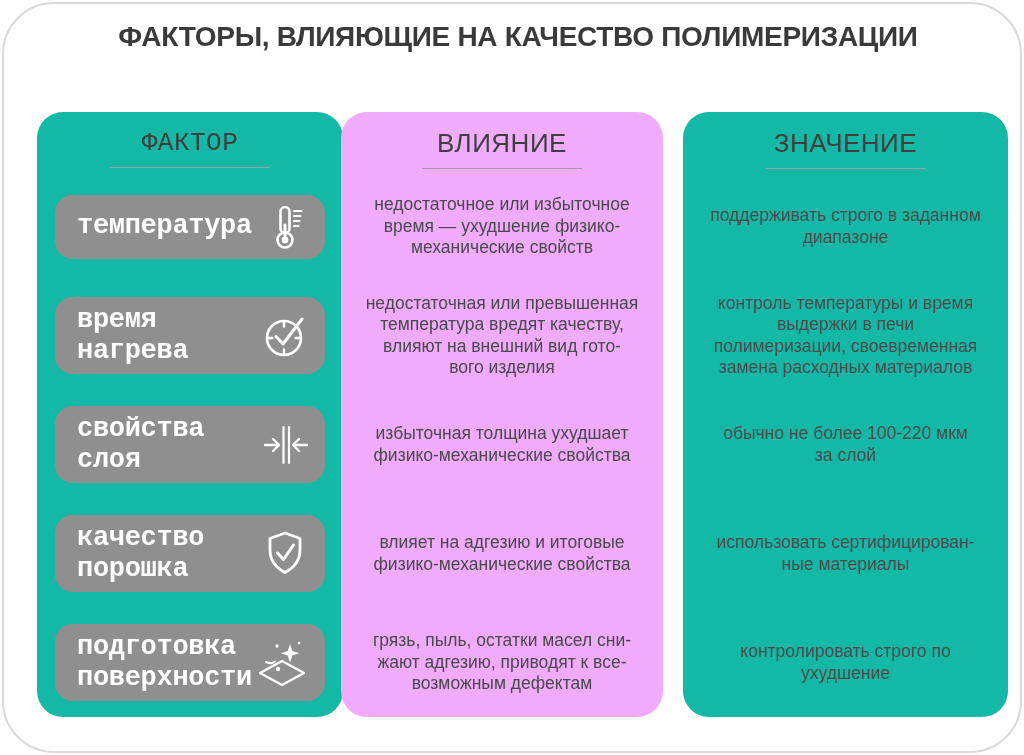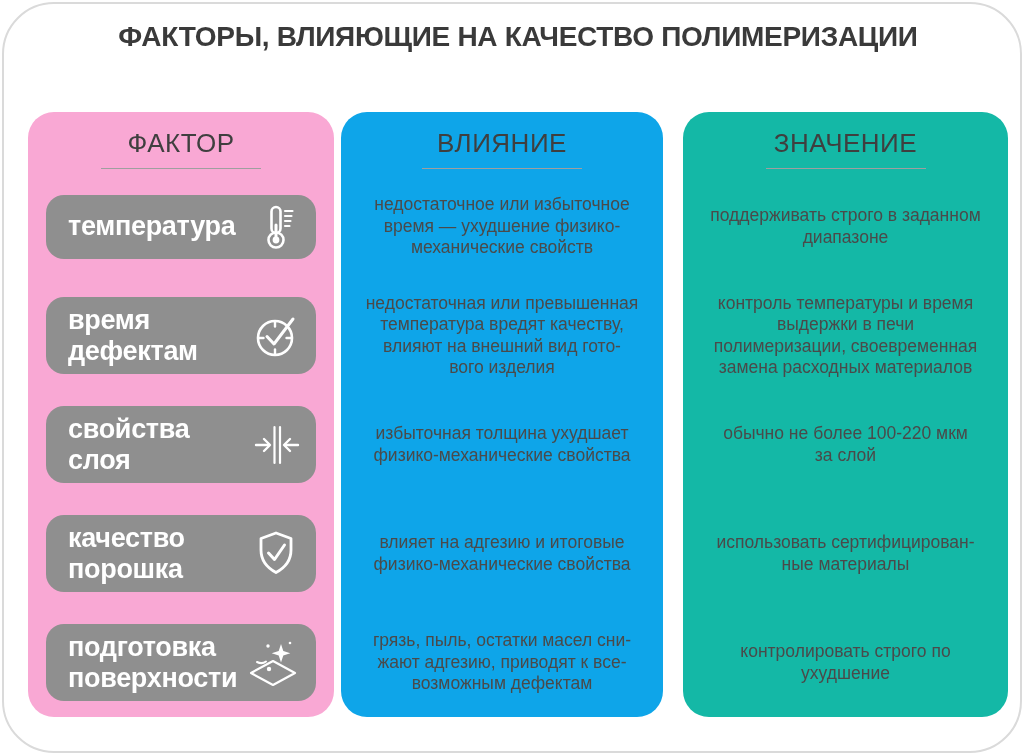--- a/index.html
+++ b/index.html
@@ -6,22 +6,22 @@
   body{
     width:1024px;height:755px;background:#ffffff;position:relative;overflow:hidden;
     font-family:"Liberation Sans", sans-serif;
   }
   .frame{position:absolute;inset:2px;border:2px solid #dadada;border-radius:52px;pointer-events:none;}
   .title{
     position:absolute;top:21px;left:6px;width:100%;text-align:center;
     font-size:28px;font-weight:bold;color:#3a3a3a;letter-spacing:-0.3px;
   }
   .col{position:absolute;top:112px;height:605px;border-radius:26px;display:flex;flex-direction:column;box-sizing:border-box;}
-  .col-factor{left:28px;width:306px;background:#f9a8d4;}
-  .col-influence{left:341px;width:322px;background:#0ea5e9;}
+  .col-factor{left:37px;width:306px;background:#14b8a6;font-family:Liberation Mono, monospace;}
+  .col-influence{left:341px;width:322px;background:#f0abfc;}
   .col-value{left:683px;width:325px;background:#14b8a6;}
   .col-head{height:44px;padding-top:16px;text-align:center;}
   .col-head .head-label{font-size:26px;font-weight:500;color:#3f3f3f;letter-spacing:0.5px;}
   .col-head .rule{width:160px;height:1px;background:#9f9f9f;margin:9px auto 0;}
   .rowcell{height:109px;display:flex;align-items:center;justify-content:center;}
   .pill{
     width:270px;min-height:62px;background:#8f8f8f;border-radius:18px;color:#ffffff;
     display:flex;align-items:center;justify-content:space-between;
     padding:8px 16px 8px 22px;box-sizing:border-box;
     font-size:27px;font-weight:bold;line-height:1.12;
@@ -60,21 +60,21 @@
           <line class="ic" x1="31" y1="13" x2="37.5" y2="13" stroke-width="2.2"></line>
           <line class="ic" x1="31" y1="18" x2="36.5" y2="18" stroke-width="2.2"></line>
           <line class="ic" x1="31" y1="23" x2="35.5" y2="23" stroke-width="2.2"></line>
         </svg>
       </span>
     </div>
   </div>
 
   <div class="rowcell">
     <div class="pill">
-      <span class="label">время дефектам</span>
+      <span class="label">время нагрева</span>
       <span>
         <svg width="48" height="48" viewBox="0 0 48 48">
           <circle class="ic" cx="23" cy="26" r="17" stroke-width="2.6"></circle>
           <line class="ic" x1="23" y1="10.5" x2="23" y2="14.5" stroke-width="2.4"></line>
           <line class="ic" x1="23" y1="37.5" x2="23" y2="41.5" stroke-width="2.4"></line>
           <line class="ic" x1="7.5" y1="26" x2="11.5" y2="26" stroke-width="2.4"></line>
           <line class="ic" x1="34.5" y1="26" x2="38.5" y2="26" stroke-width="2.4"></line>
           <polyline class="ic" points="15,24.5 22,32 41,7" stroke-width="3"></polyline>
         </svg>
       </span>

